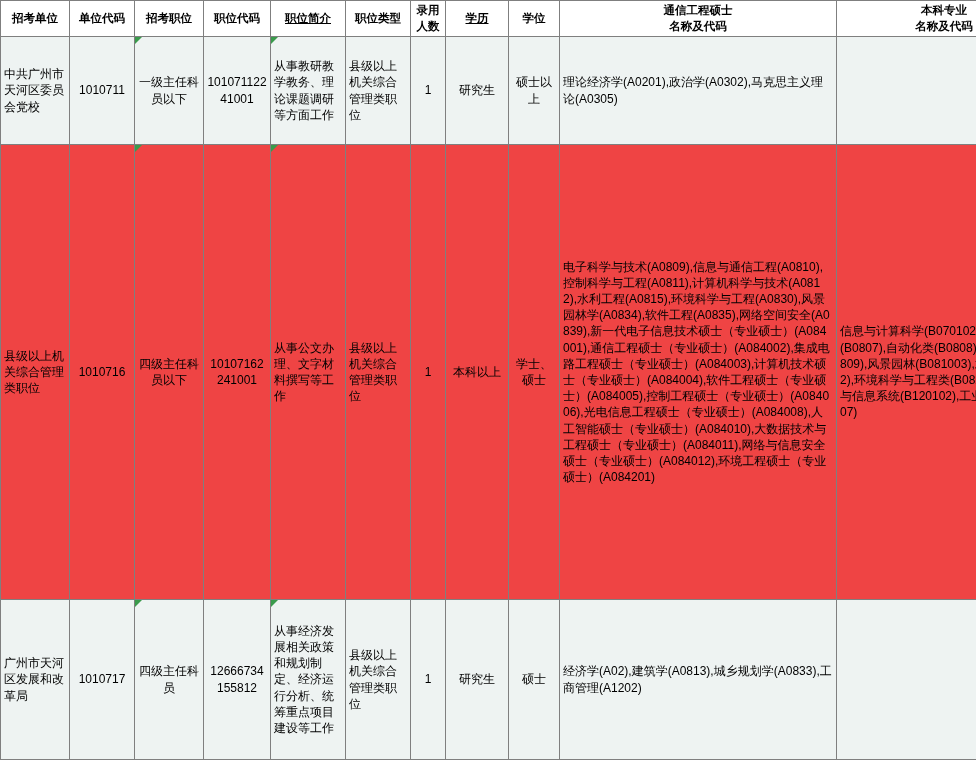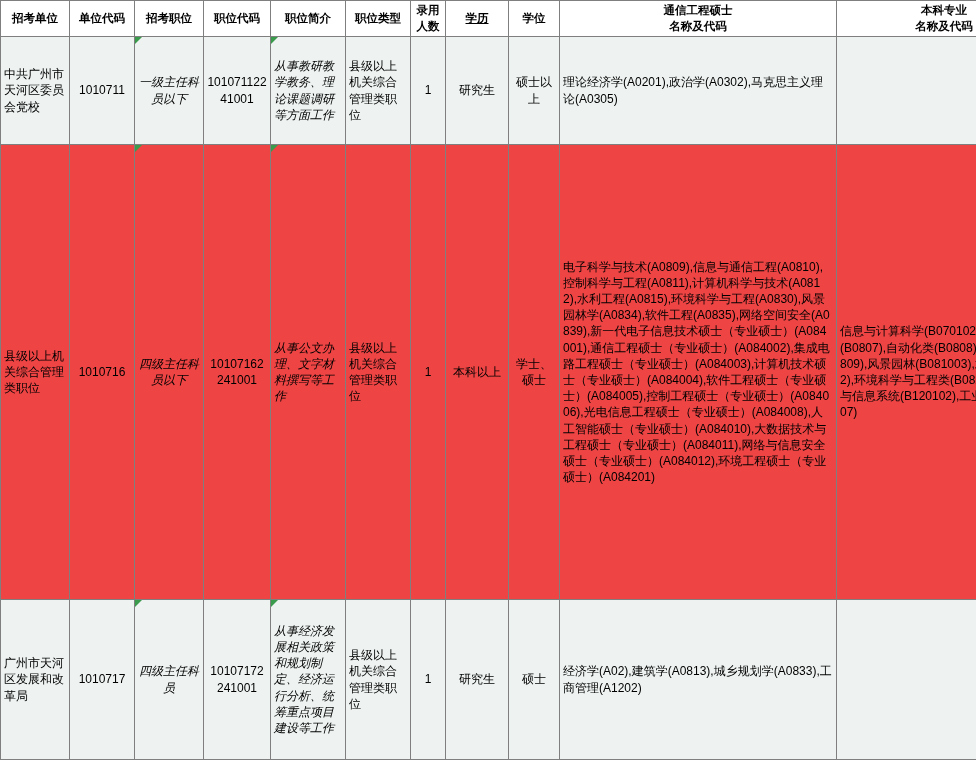--- a/index.html
+++ b/index.html
@@ -34,38 +34,37 @@
     text-align: center;
     font-size: 11.5px;
     height: 30px;
     padding: 3px 2px;
     line-height: 1.25;
   }
   .c-unit      { width: 62px; border-radius: 16px; }
   .c-unitcode  { width: 58px; }
   .c-post      { width: 62px; }
   .c-postcode  { width: 60px; }
-  .c-brief     { width: 68px; }
+  .c-brief     { width: 68px; text-decoration: underline; }
   .c-type      { width: 58px; }
   .c-num       { width: 28px; }
   .c-edu       { width: 56px; text-decoration: underline; }
   .c-degree    { width: 44px; border-radius: 13px; }
   .c-grad      { width: 270px; }
   .c-under     { width: 208px; }
 
   td.center { text-align: center; }
   td.left   { text-align: left; }
 
   tr.row-alt td { background: #ef4444; }
   tr.row-plain td { background: #eef3f2; }
 
   
   .mark {
     position: relative;
-    font-style: italic;
   }
   .mark::before {
     content: "";
     position: absolute;
     top: 0;
     left: 0;
     width: 0;
     height: 0;
     border-top: 7px solid #3a9b4c;
     border-right: 7px solid transparent;
@@ -123,21 +122,21 @@
       <td class="center">1</td>
       <td class="center">本科以上</td>
       <td class="center">学士、硕士</td>
       <td class="left">电子科学与技术(A0809),信息与通信工程(A0810),控制科学与工程(A0811),计算机科学与技术(A0812),水利工程(A0815),环境科学与工程(A0830),风景园林学(A0834),软件工程(A0835),网络空间安全(A0839),新一代电子信息技术硕士（专业硕士）(A084001),通信工程硕士（专业硕士）(A084002),集成电路工程硕士（专业硕士）(A084003),计算机技术硕士（专业硕士）(A084004),软件工程硕士（专业硕士）(A084005),控制工程硕士（专业硕士）(A084006),光电信息工程硕士（专业硕士）(A084008),人工智能硕士（专业硕士）(A084010),大数据技术与工程硕士（专业硕士）(A084011),网络与信息安全硕士（专业硕士）(A084012),环境工程硕士（专业硕士）(A084201)</td>
       <td class="left">信息与计算科学(B070102),电子信息类(B0807),自动化类(B0808),计算机类(B0809),风景园林(B081003),水利类(B0812),环境科学与工程类(B0826),信息管理与信息系统(B120102),工业工程类(B1207)</td>
     </tr>
     <tr class="row-plain" style="height:160px;">
       <td class="left">广州市天河区发展和改革局</td>
       <td class="center">1010717</td>
       <td class="center mark">四级主任科员</td>
-      <td class="center">10107172241001</td>
+      <td class="center">12666734155812</td>
       <td class="left mark">从事经济发展相关政策和规划制定、经济运行分析、统筹重点项目建设等工作</td>
       <td class="left">县级以上机关综合管理类职位</td>
       <td class="center">1</td>
       <td class="center">研究生</td>
       <td class="center">硕士</td>
       <td class="left">经济学(A02),建筑学(A0813),城乡规划学(A0833),工商管理(A1202)</td>
       <td class="left"></td>
     </tr>
   </tbody>
 </table>

